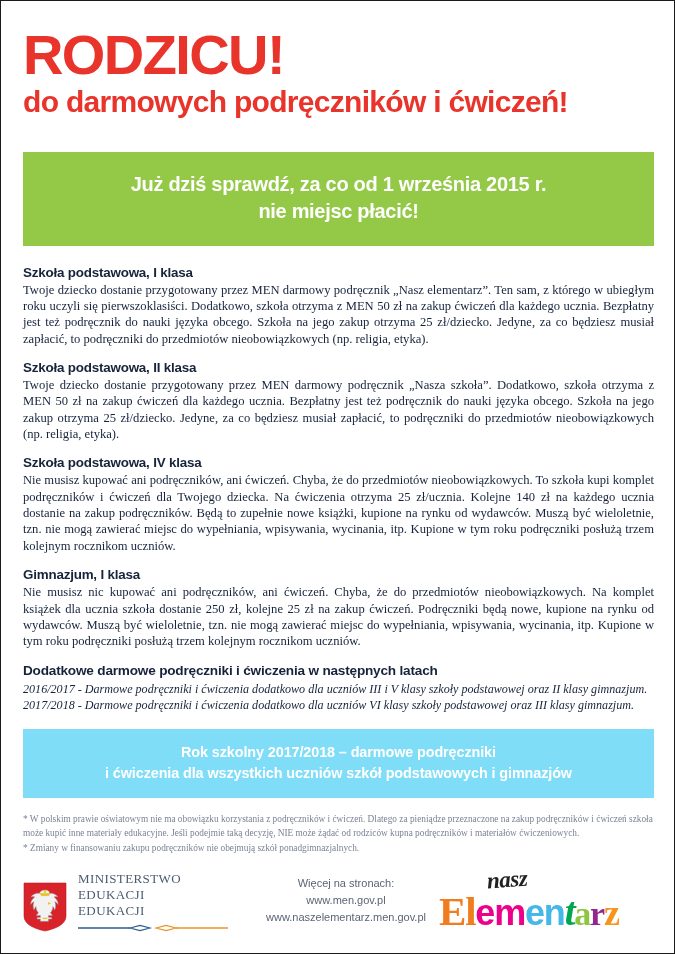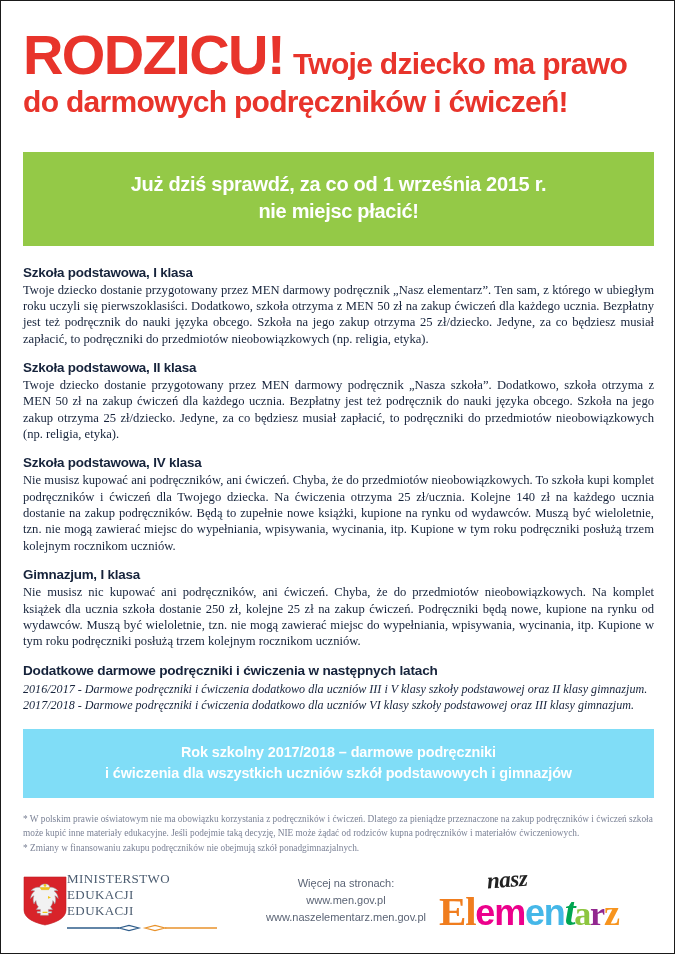--- a/index.html
+++ b/index.html
@@ -32,21 +32,21 @@
   .headline {
     padding-top: 26px;
     color: #E8342B;
     font-family: "Liberation Sans", sans-serif;
     font-weight: bold;
     letter-spacing: -0.6px;
   }
   .headline .line1 {
     display: flex;
     align-items: baseline;
-    gap: 9px;
+    gap: 3px;
     white-space: nowrap;
   }
   .hl-big {
     font-size: 56px;
     line-height: 1.0;
     letter-spacing: -1.6px;
   }
   .hl-med {
     font-size: 30px;
     line-height: 1.0;
@@ -135,21 +135,22 @@
     position: absolute;
     left: 0;
     top: 866px;
     width: 631px;
     height: 72px;
     display: flex;
     align-items: flex-start;
   }
   .men-block {
     display: flex;
-    align-items: center;
+    align-items: flex-end;
+    gap: 11px;
     width: 230px;
     padding-top: 2px;
   }
   .crest {
     width: 44px;
     height: 50px;
     flex: 0 0 auto;
   }
   .men-text {
     font-family: "Liberation Serif", serif;
@@ -215,21 +216,20 @@
 </style>
 </head>
 <body>
 
 <div class="poster">
   <div class="inner">
 
     <div class="headline">
       <div class="line1">
         <span class="hl-big">RODZICU!</span>
-        <span class="hl-med">Twoje dziecko ma prawo</span>
       </div>
       <div class="line2">do darmowych podręczników i ćwiczeń!</div>
     </div>
 
     <div class="banner-green">
       <span class="bl">Już dziś sprawdź, za co od 1 września 2015 r.</span>
       <span class="bl">nie miejsc płacić!</span>
     </div>
 
     <div class="sections">

